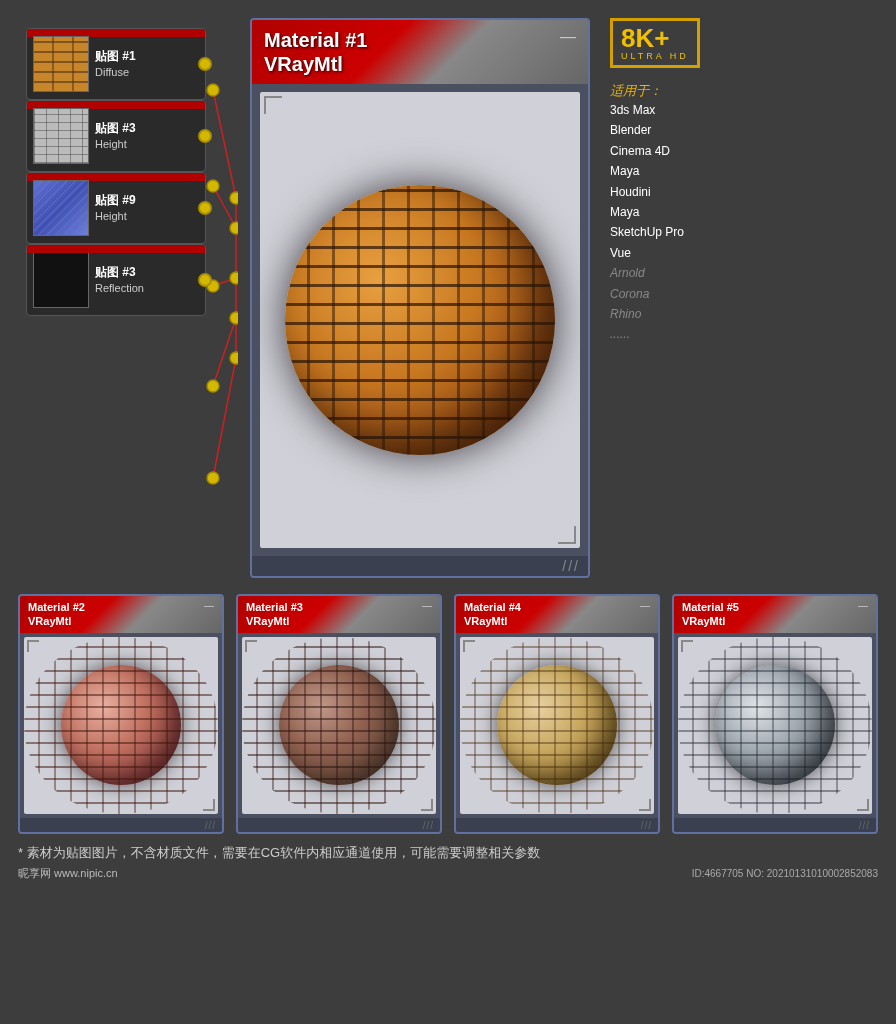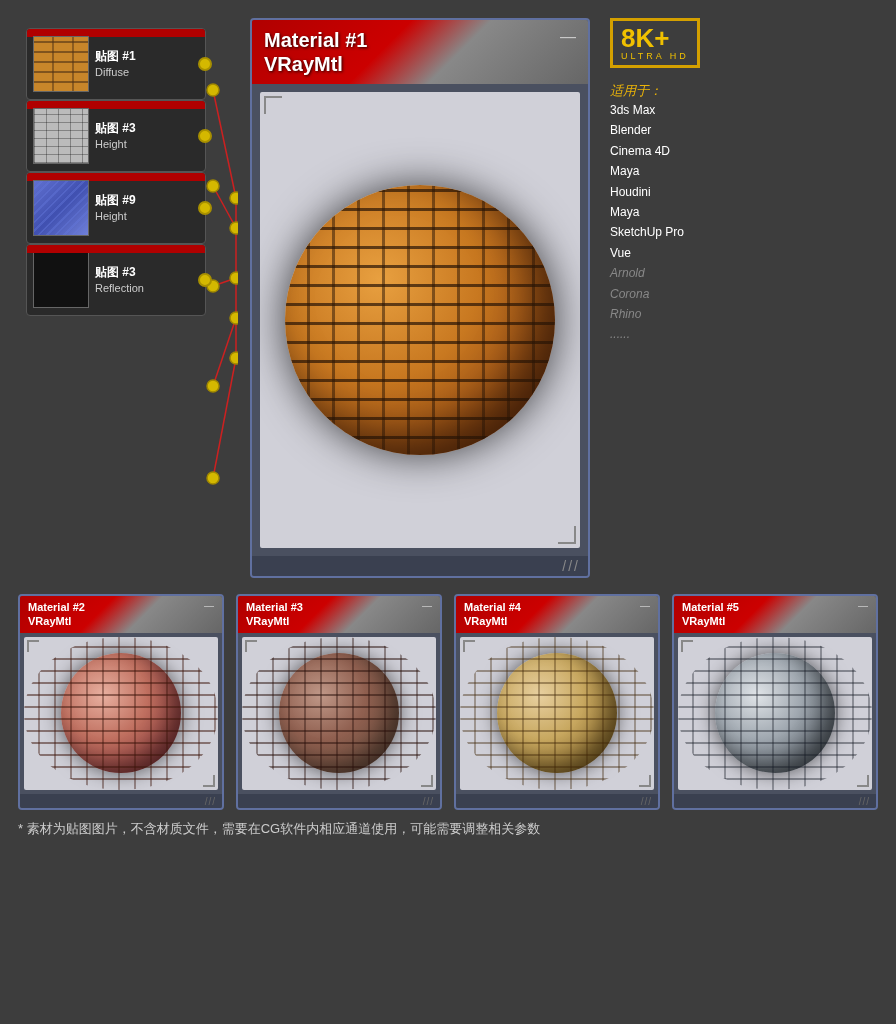--- a/index.html
+++ b/index.html
@@ -355,21 +355,21 @@
 
     .compat-list li.inactive {
       color: #888;
       font-style: italic;
     }
 
     
     .bottom-section {
       display: flex;
       gap: 12px;
-      height: 216px;
+      height: 240px;
       margin-bottom: 10px;
     }
 
     .mat-thumb {
       flex: 1;
       background: #4a5060;
       border: 2px solid #6070a0;
       border-radius: 4px;
       display: flex;
       flex-direction: column;
@@ -683,15 +683,19 @@
       </div>
       <div class="mat-thumb-footer">
         <span style="color:#666;font-size:10px;letter-spacing:1px;">///</span>
       </div>
     </div>
 
   </div>
 
   <div>
     <div class="footer-note">* 素材为贴图图片，不含材质文件，需要在CG软件内相应通道使用，可能需要调整相关参数</div>
+    <div class="watermark-bar">
+      <span class="watermark-left">昵享网 www.nipic.cn</span>
+      <span class="watermark-id">ID:4667705 NO: 20210131010002852083</span>
+    </div>
   </div>
 
 </div>
 
 </body></html>

